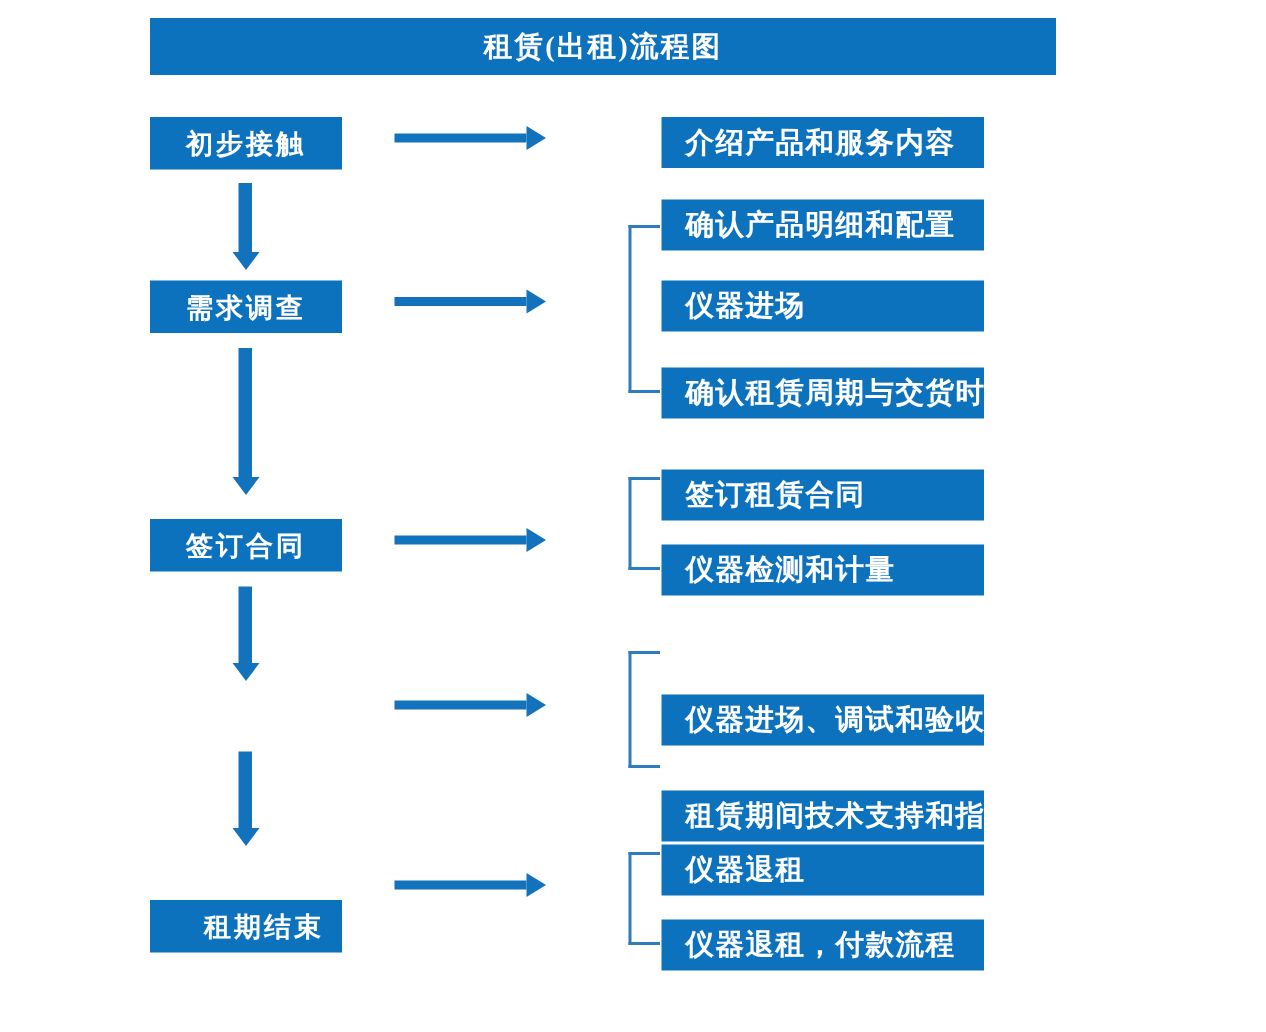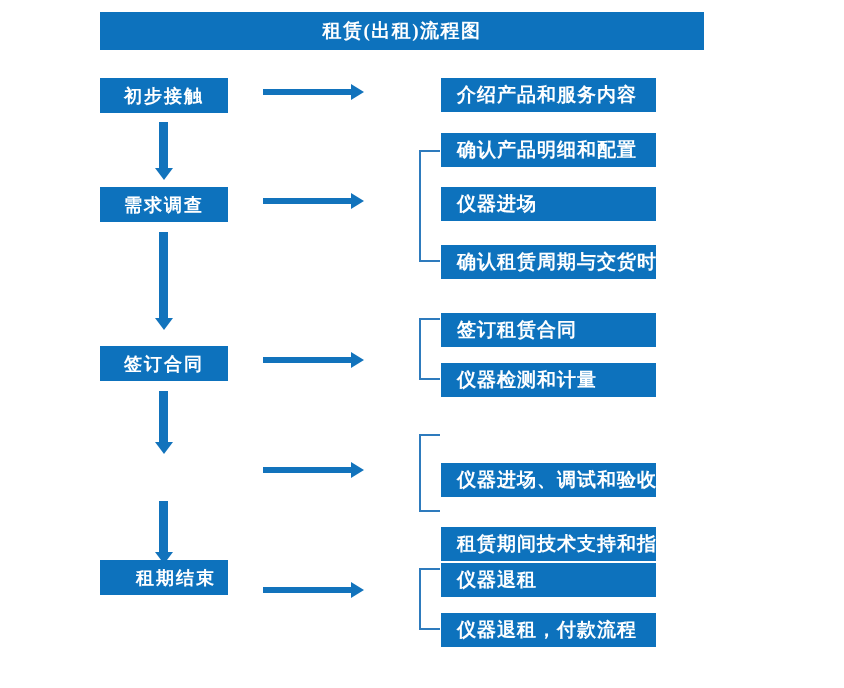--- a/index.html
+++ b/index.html
@@ -121,18 +121,18 @@
     <div class="v-arrow" style="top: 391px; height: 52px;"></div>
     <div class="h-arrow" style="top: 357px;"></div>
     <div class="group-bracket" style="top: 318px; height: 62px;"></div>
     <div class="node detail-node" style="top: 313px; font-family: Liberation Mono, monospace;">签订租赁合同</div>
     <div class="node detail-node" style="top: 363px;">仪器检测和计量</div>
     <div class="v-arrow" style="top: 501px; height: 52px;"></div>
     <div class="h-arrow" style="top: 467px;"></div>
     <div class="group-bracket" style="top: 434px; height: 78px;"></div>
     <div class="node detail-node" style="top: 423px; margin-top: 40px;">仪器进场、调试和验收</div>
     <div class="node detail-node" style="top: 498px; margin-top: 29px;">租赁期间技术支持和指导</div>
-    <div class="node stage-node" style="top: 560px; padding-left: 24px;">租期结束</div>
+    <div class="node stage-node" style="top: 600px; padding-left: 24px;">租期结束</div>
     <div class="h-arrow" style="top: 587px;"></div>
     <div class="group-bracket" style="top: 568px; height: 62px;"></div>
     <div class="node detail-node" style="top: 563px;">仪器退租</div>
     <div class="node detail-node" style="top: 613px;">仪器退租，付款流程</div>
   </div>
 
 </body></html>

